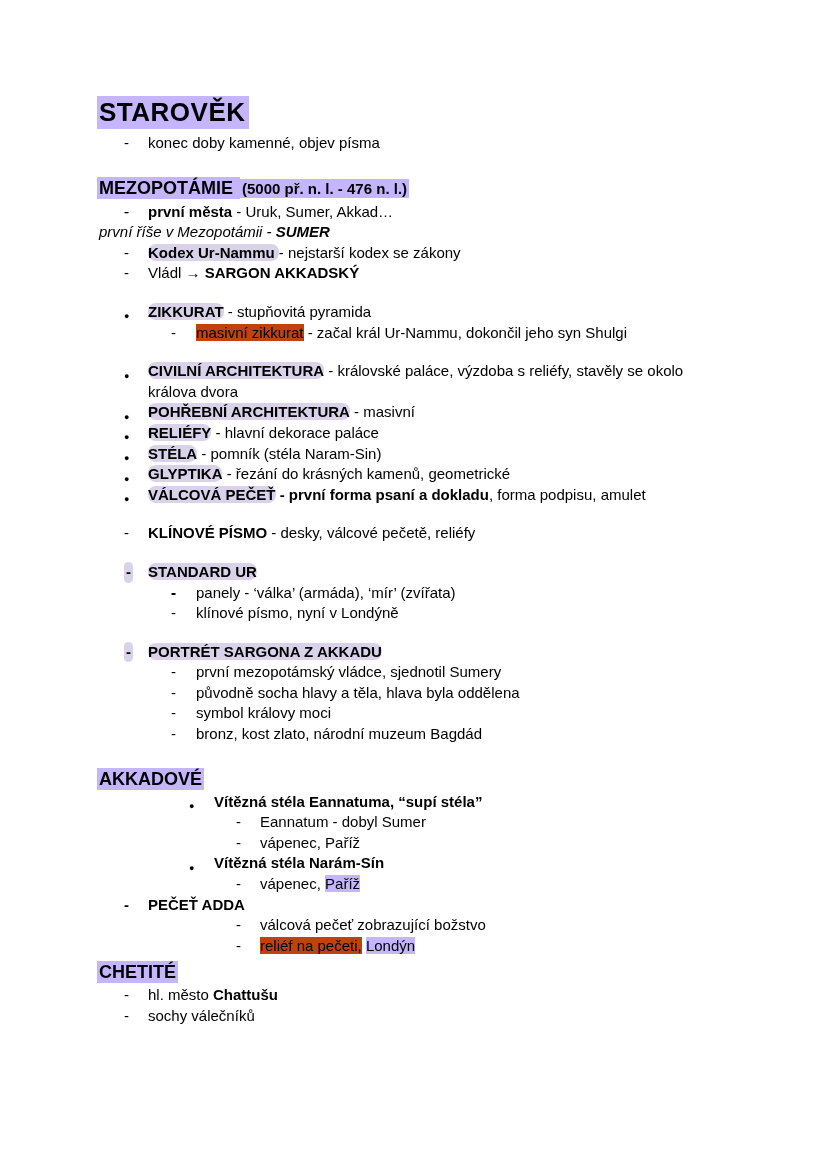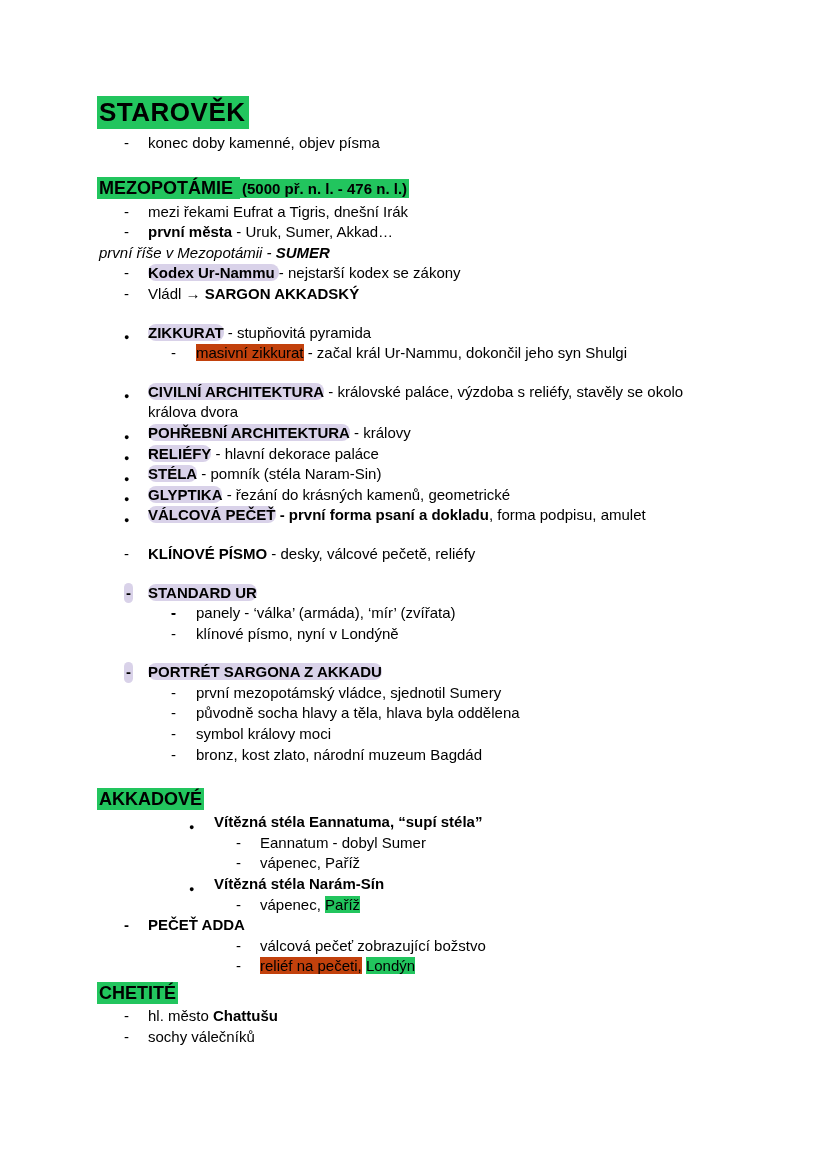--- a/index.html
+++ b/index.html
@@ -7,21 +7,21 @@
     width:828px; height:1169px; background:#ffffff; overflow:hidden;
     font-family:"Liberation Sans", sans-serif; color:#000;
   }
   .doc { padding:94px 97px 0 97px; width:634px; }
   .title { font-size:26px; font-weight:bold; line-height:37px; margin-bottom:2px; letter-spacing:0.5px; }
   .heading { font-size:18px; font-weight:bold; line-height:26px; margin-top:3px; }
   .heading span:not(.b) { font-weight:bold; font-size:15px; }
   .line { font-size:15px; line-height:20.6px; position:relative; }
   .spacer { height:18px; }
   .b { font-weight:bold; }
-  .hl-pink   { background:#22c55e;text-align:center; }
+  .hl-pink   { background:#c4b5fd;text-align:center; }
   .hl-purple { background:#d9d2e9;border-radius:8px; }
   .hl-yellow { background:#c2410c; }
   .title .hl-pink { padding:1px 3px 2px 2px; }
   .heading .hl-pink { padding:1px 2px; }
   .marker { position:absolute; }
   .marker.dash { }
   .marker.bullet { font-size:9px; top:4.5px; }
   .marker.hl-purple { padding:0 2px; }
   .lvl0 { padding-left:2px;font-style:italic; }
   .lvl1 { padding-left:51px; }  .lvl1 .marker { left:27px; }
@@ -31,31 +31,31 @@
 </style>
 </head>
 <body>
 
 <div class="doc">
   <div id="doc-body">
       <div class="title"><span class="b hl-pink">STAROVĚK</span></div>
       <div class="line lvl1"><span class="marker dash">-</span><span>konec doby kamenné, objev písma</span></div>
       <div class="spacer"></div>
       <div class="heading"><span class="b hl-pink">MEZOPOTÁMIE </span><span class="hl-pink">(5000 př. n. l. - 476 n. l.)</span></div>
-      <div class="line lvl1"><span class="marker dash">-</span><span>mezi řekami Eufrat a Tigris, dnešní Irák</span></div>
+      <div class="line lvl1"><span class="marker dash">-</span></div>
       <div class="line lvl1"><span class="marker dash">-</span><span class="b">první města</span><span> - Uruk, Sumer, Akkad…</span></div>
       <div class="line lvl0"><span>první říše v Mezopotámii - </span><span class="b">SUMER</span></div>
       <div class="line lvl1"><span class="marker dash">-</span><span class="b hl-purple">Kodex Ur-Nammu </span><span>- nejstarší kodex se zákony</span></div>
       <div class="line lvl1"><span class="marker dash">-</span><span>Vládl → </span><span class="b">SARGON AKKADSKÝ</span></div>
       <div class="spacer"></div>
       <div class="line lvl1"><span class="marker bullet">●</span><span class="b hl-purple">ZIKKURAT</span><span> - stupňovitá pyramida</span></div>
       <div class="line lvl2"><span class="marker dash">-</span><span class="hl-yellow">masivní zikkurat</span><span> - začal král Ur-Nammu, dokončil jeho syn Shulgi</span></div>
       <div class="spacer"></div>
       <div class="line lvl1"><span class="marker bullet">●</span><span class="b hl-purple">CIVILNÍ ARCHITEKTURA</span><span> - královské paláce, výzdoba s reliéfy, stavěly se okolo králova dvora</span></div>
-      <div class="line lvl1"><span class="marker bullet">●</span><span class="b hl-purple">POHŘEBNÍ ARCHITEKTURA</span><span> - královy</span></div>
+      <div class="line lvl1"><span class="marker bullet">●</span><span class="b hl-purple">POHŘEBNÍ ARCHITEKTURA</span><span> - masivní</span></div>
       <div class="line lvl1"><span class="marker bullet">●</span><span class="b hl-purple">RELIÉFY</span><span> - hlavní dekorace paláce</span></div>
       <div class="line lvl1"><span class="marker bullet">●</span><span class="b hl-purple">STÉLA</span><span> - pomník (stéla Naram-Sin)</span></div>
       <div class="line lvl1"><span class="marker bullet">●</span><span class="b hl-purple">GLYPTIKA</span><span> - řezání do krásných kamenů, geometrické</span></div>
       <div class="line lvl1"><span class="marker bullet">●</span><span class="b hl-purple">VÁLCOVÁ PEČEŤ</span><span class="b"> - </span><span class="b">první forma psaní a dokladu</span><span>, forma podpisu, amulet</span></div>
       <div class="spacer"></div>
       <div class="line lvl1"><span class="marker dash">-</span><span class="b">KLÍNOVÉ PÍSMO</span><span> - desky, válcové pečetě, reliéfy</span></div>
       <div class="spacer"></div>
       <div class="line lvl1"><span class="marker dash hl-purple b">-</span><span class="b hl-purple">STANDARD UR</span></div>
       <div class="line lvl2"><span class="marker dash b">-</span></div>
       <div class="line lvl2"><span class="marker dash">-</span><span>panely - ‘válka’ (armáda), ‘mír’ (zvířata)</span></div>

